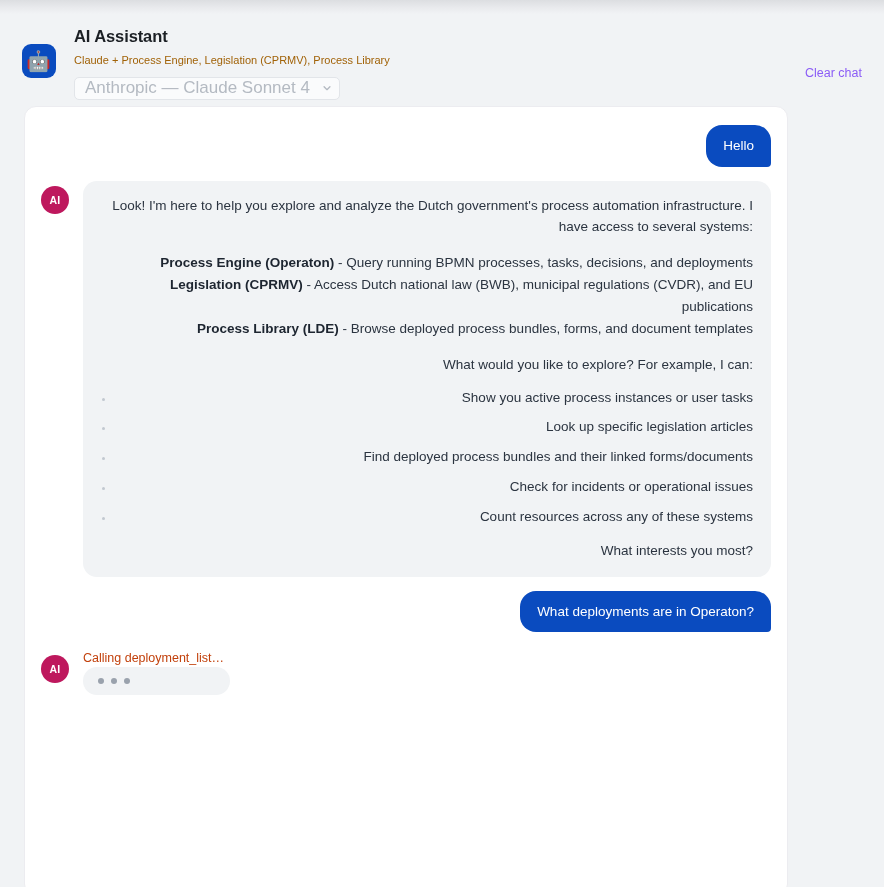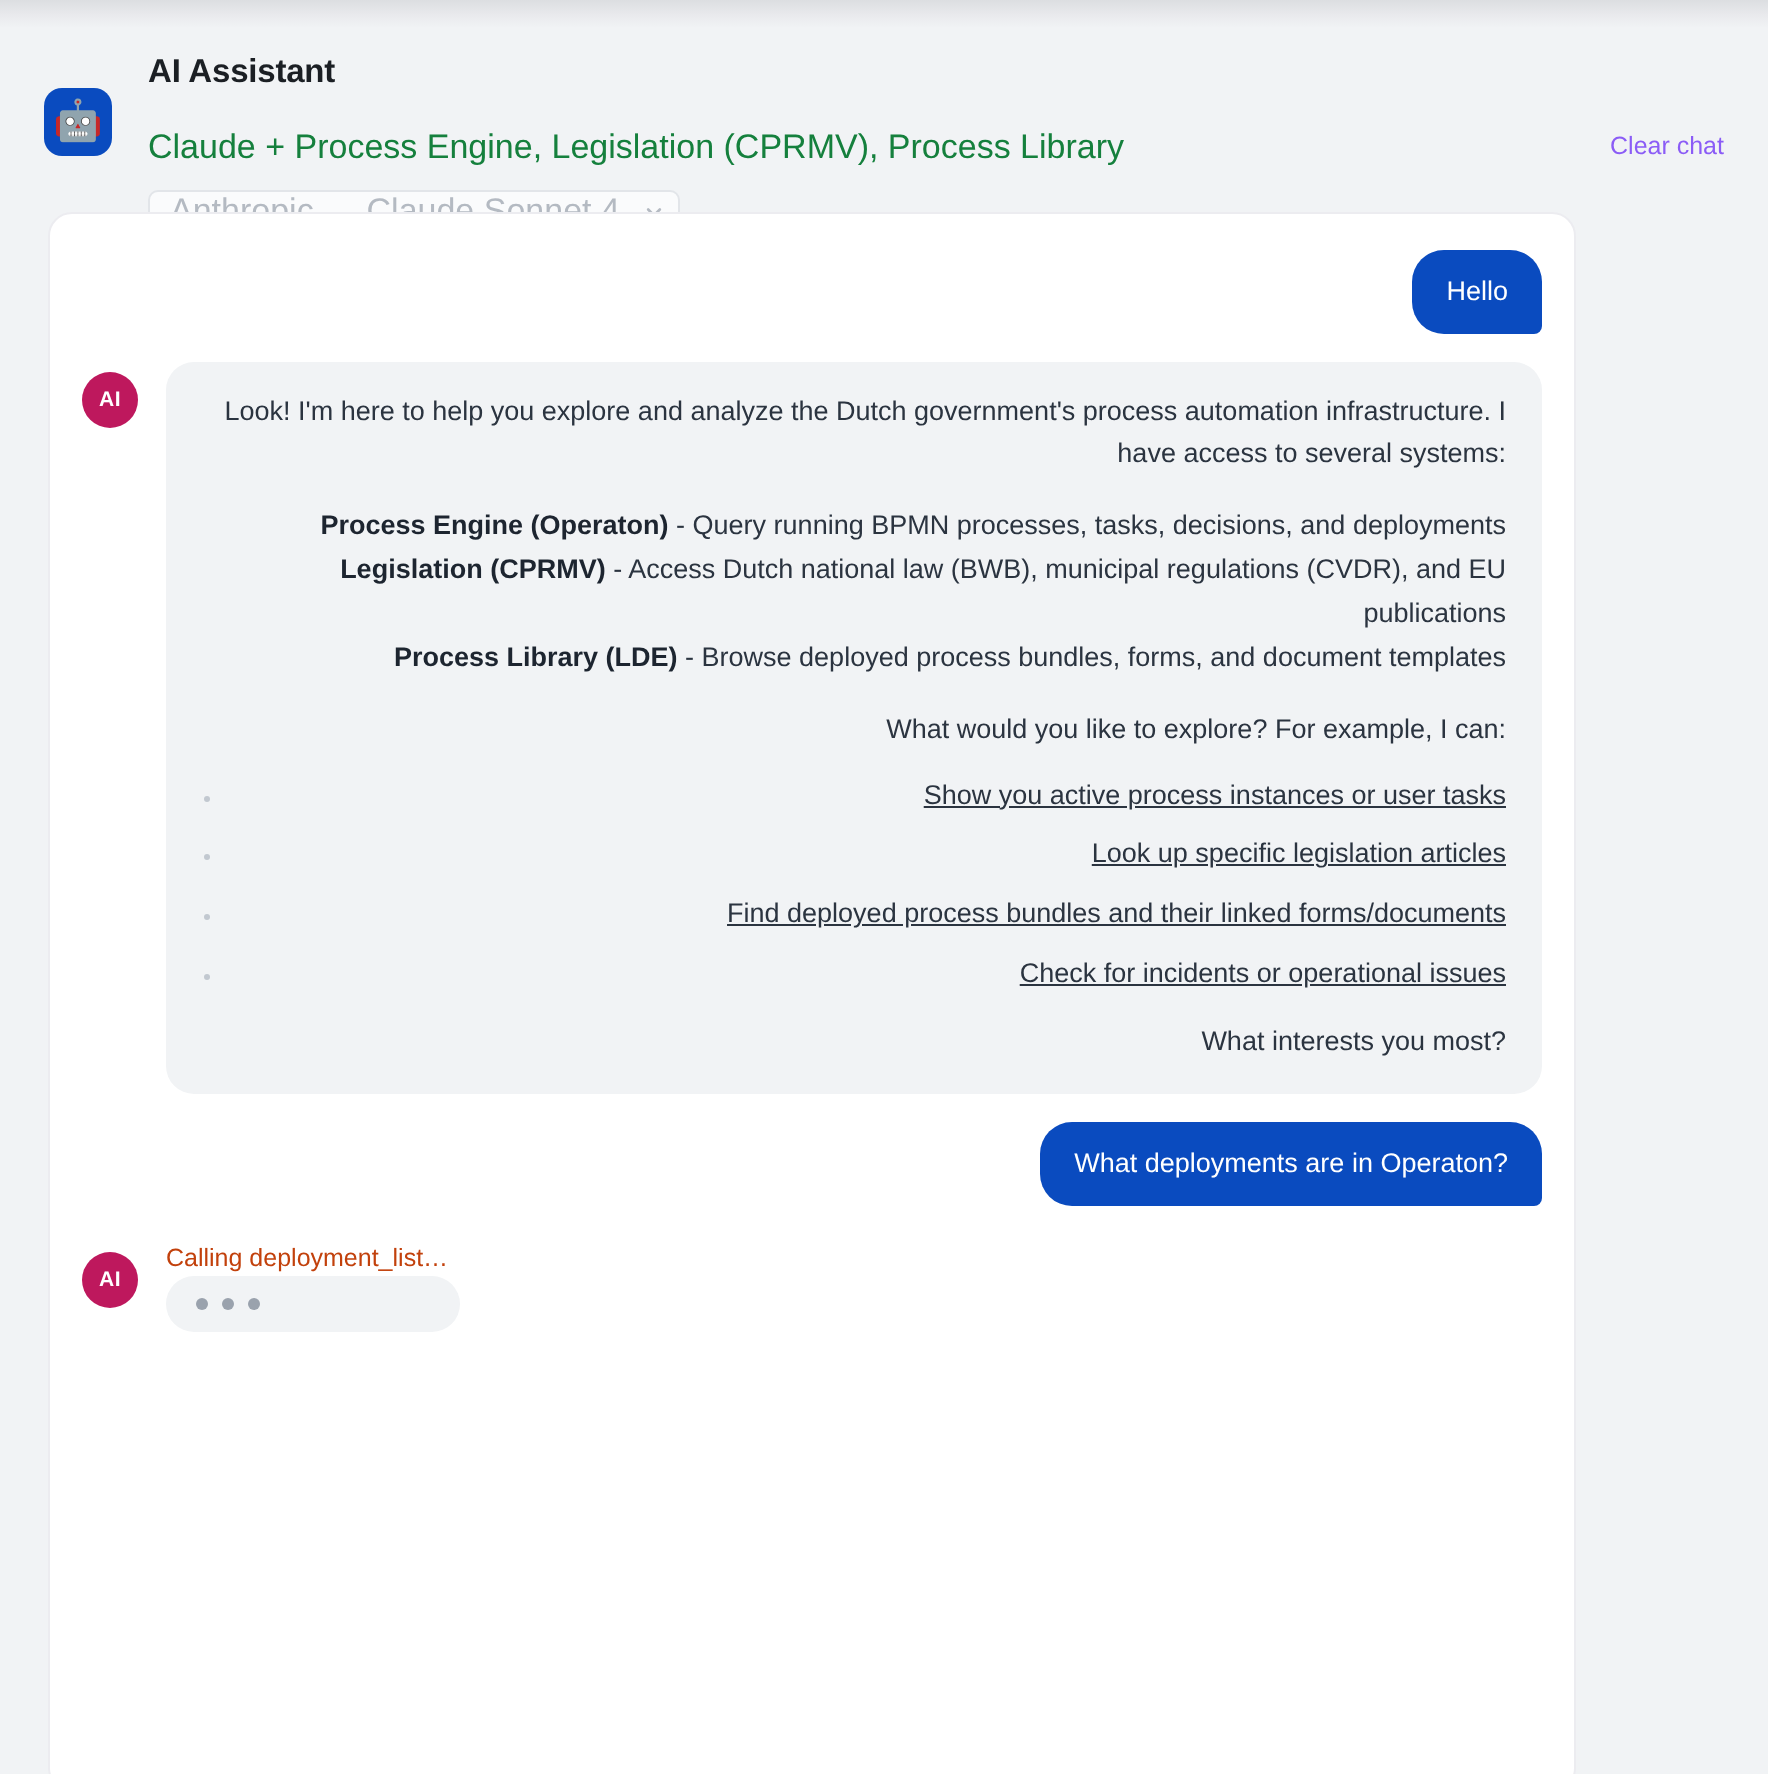--- a/index.html
+++ b/index.html
@@ -62,23 +62,23 @@
 
   .app-title {
     font-size: 16.5px;
     font-weight: bold;
     color: #1b1f24;
     letter-spacing: -0.1px;
     line-height: 1.3;
   }
 
   .app-subtitle {
-    font-size: 17px;
-    color: #15803d;
-    margin-top: 16px;
+    font-size: 11px;
+    color: #a16207;
+    margin-top: 6px;
     line-height: 1.3;
   }
 
   .model-select {
     margin-top: 9px;
     display: inline-flex;
     align-items: center;
     border: 1px solid #e2e5e9;
     background: #fafbfc;
     border-radius: 5px;
@@ -178,21 +178,20 @@
   .bubble-ai p:last-child { margin-bottom: 0; }
 
   .sys-lines { margin: 0 0 14px 0; }
   .sys-line { display: block; }
   .sys-line b { font-weight: bold; color: #1d2530; }
 
   .bullets {
     list-style: none;
     margin: 0 0 14px 0;
     padding: 0;
-    text-decoration: underline;
   }
   .bullets li {
     position: relative;
     padding-left: 28px;
     margin: 0 0 13px 0;
     line-height: 1.25;
   }
   .bullets li:last-child { margin-bottom: 0; }
   .bullets li::before {
     content: "";
@@ -290,20 +289,21 @@
           <span class="sys-line"><b>Process Library (LDE)</b><span> - Browse deployed process bundles, forms, and document templates</span></span>
         </p>
 
         <p>What would you like to explore? For example, I can:</p>
 
         <ul class="bullets">
           <li>Show you active process instances or user tasks</li>
           <li>Look up specific legislation articles</li>
           <li>Find deployed process bundles and their linked forms/documents</li>
           <li>Check for incidents or operational issues</li>
+          <li>Count resources across any of these systems</li>
         </ul>
 
         <p>What interests you most?</p>
       </div>
     </div>
 
     <div class="msg-row user">
       <div class="bubble-user">What deployments are in Operaton?</div>
     </div>
 

